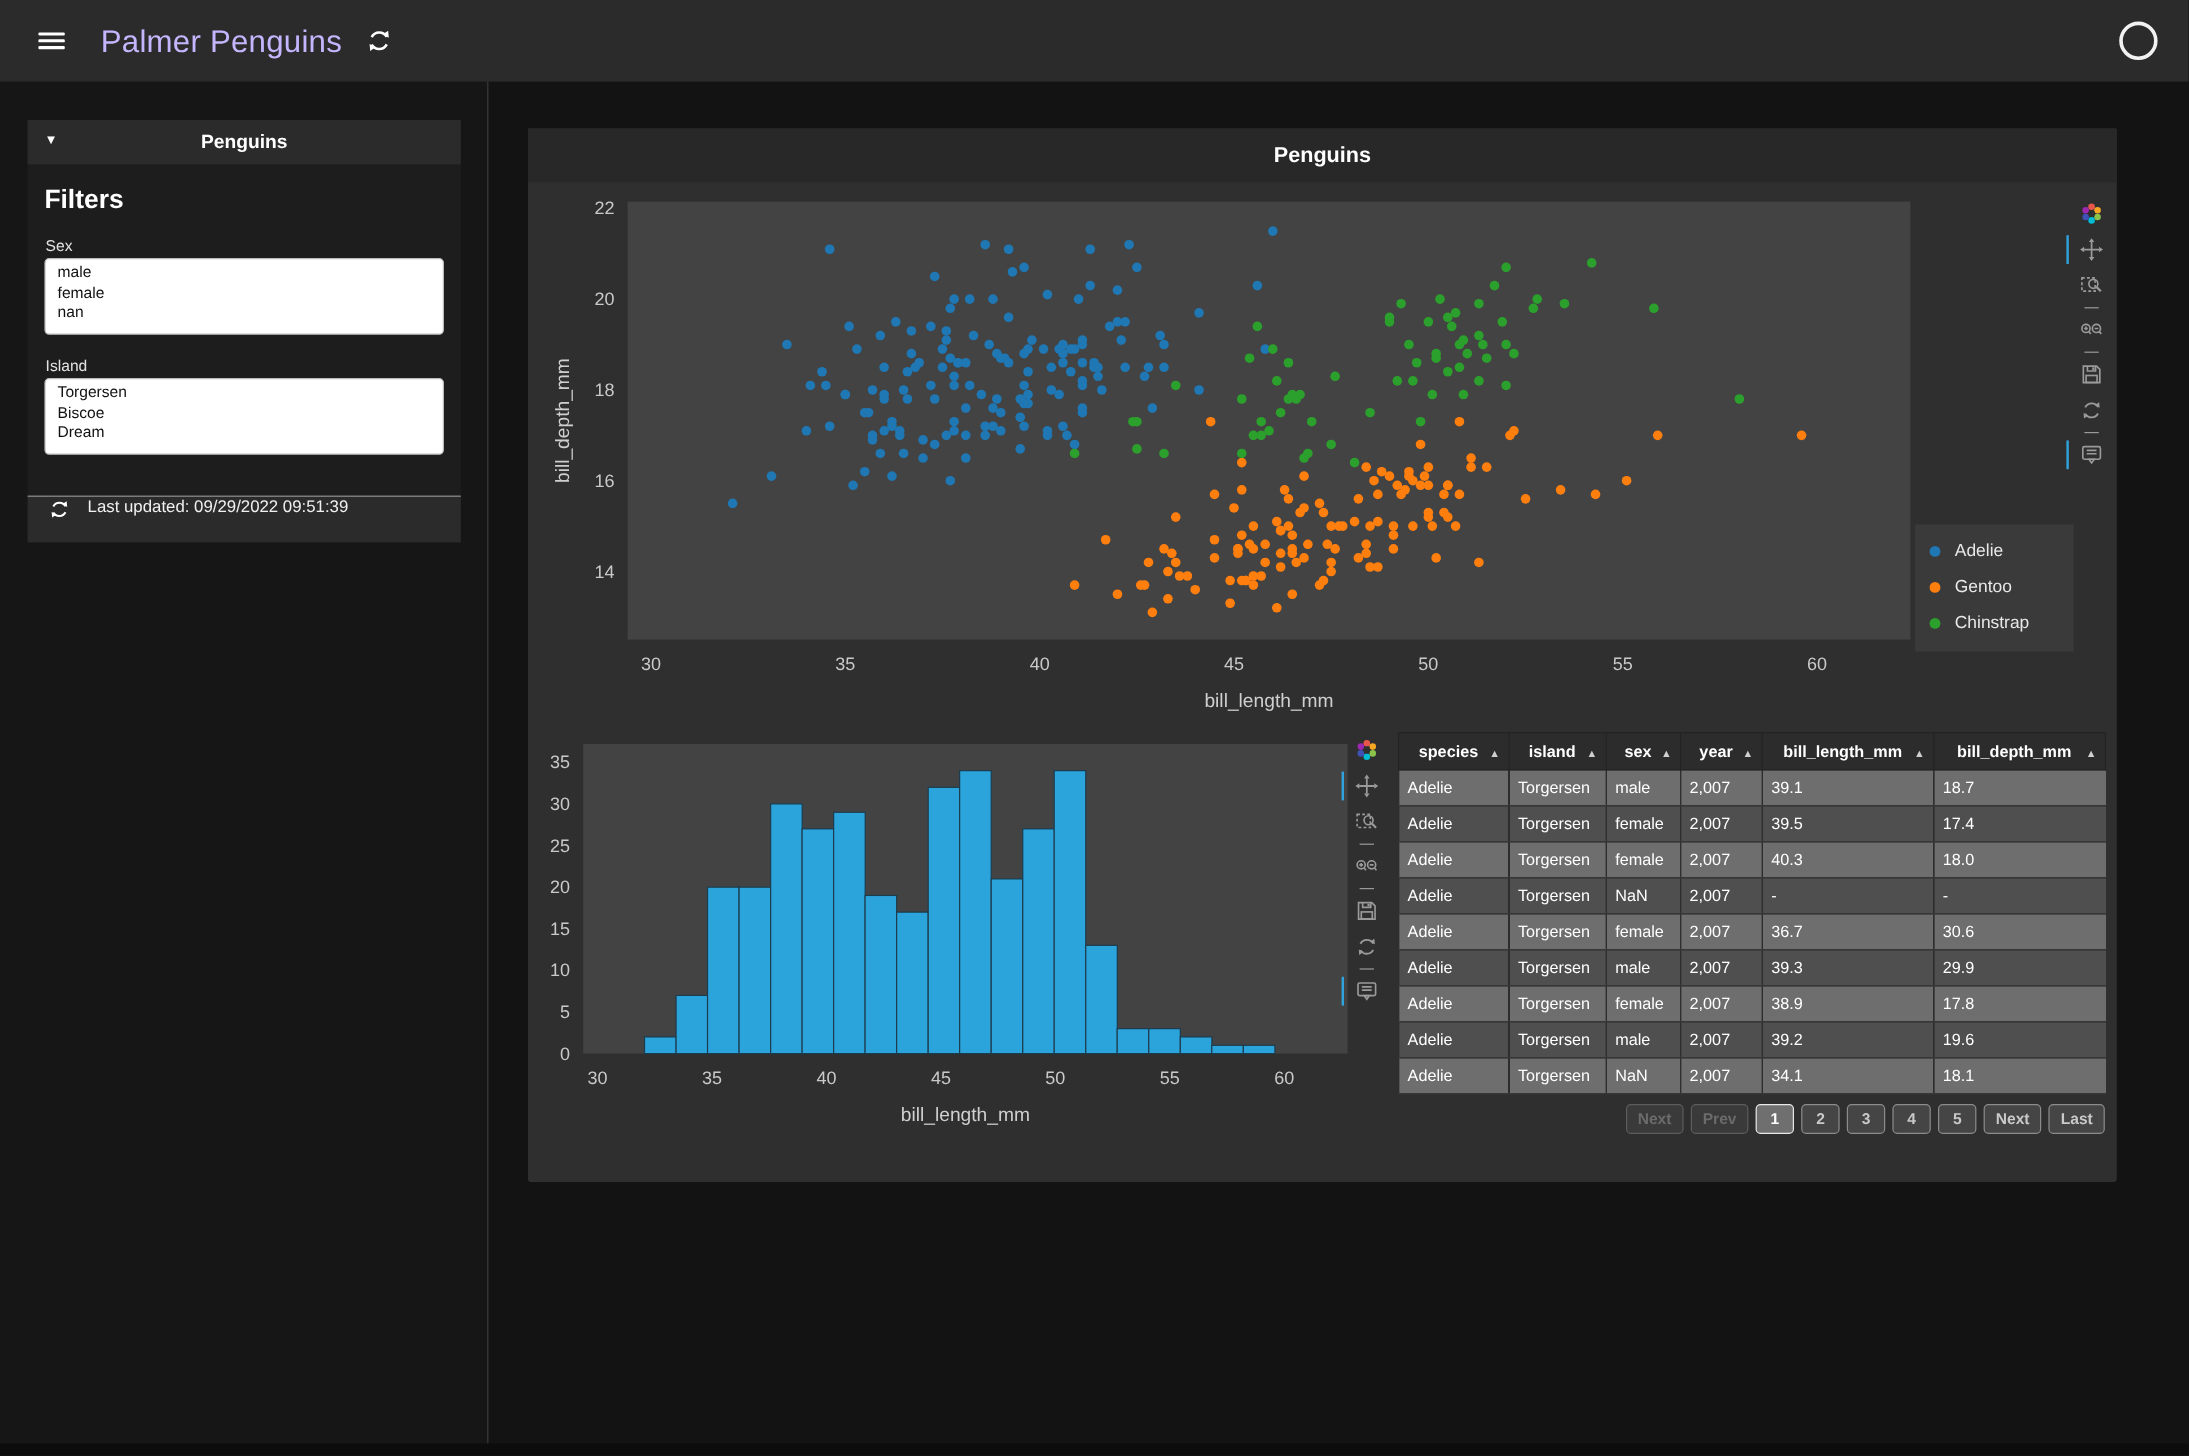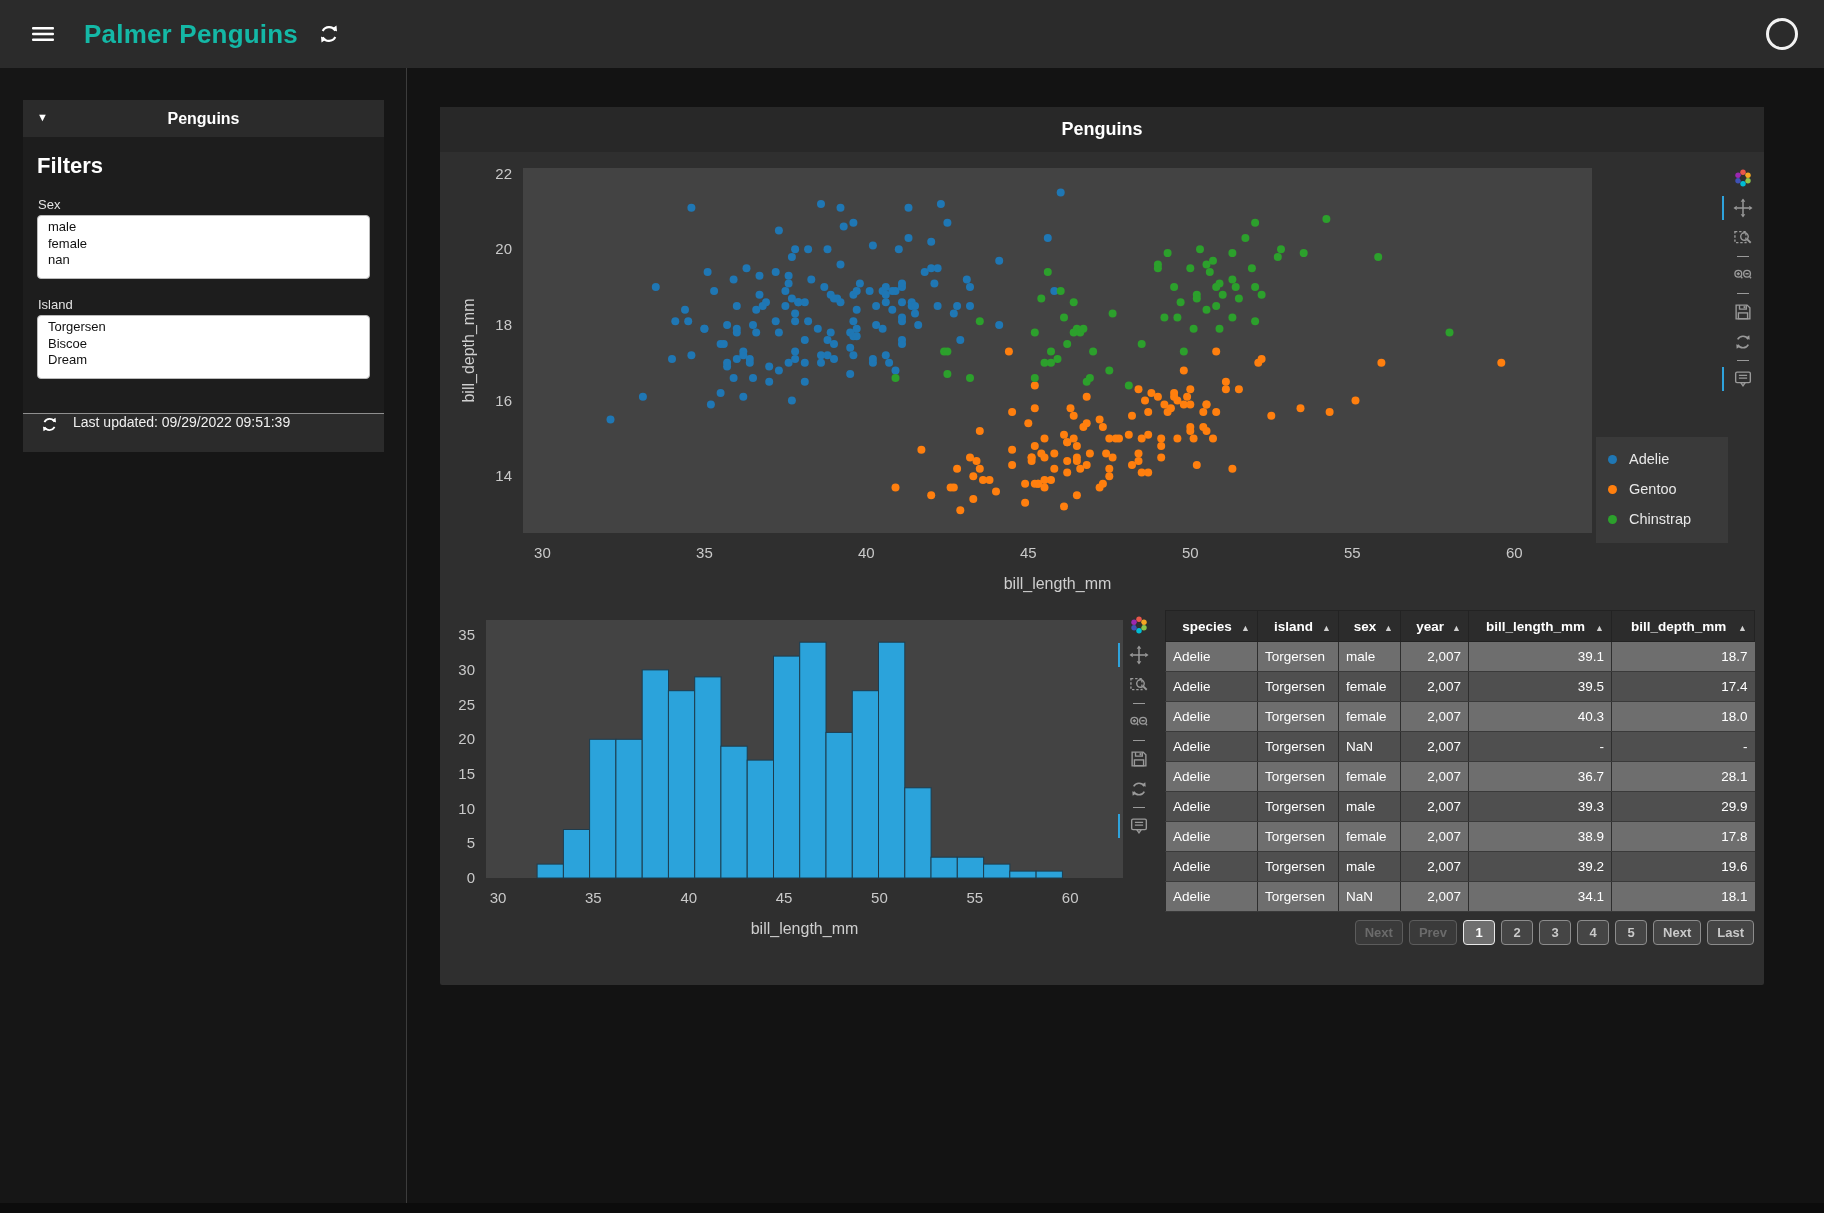--- a/index.html
+++ b/index.html
@@ -1,21 +1,21 @@
 <!DOCTYPE html>
 <html><head>
 <meta charset="utf-8">
 <style>
   html,body{margin:0;padding:0;background:#131313;font-family:"Liberation Sans",sans-serif;}
   .app{position:relative;width:1824px;height:1213px;overflow:hidden;background:#131313;}
 
   
   .navbar{position:absolute;left:0;top:0;width:100%;height:68px;background:#2b2b2b;display:flex;align-items:center;z-index:5;}
   .nav-burger{margin-left:30px;display:flex;align-items:center;cursor:pointer;}
-  .nav-title{margin-left:28px;font-size:26px;font-weight:700;color:#14b8a6;letter-spacing:.2px;}
+  .nav-title{margin-left:28px;font-size:26px;font-weight:400;color:#c4b5fd;letter-spacing:.2px;}
   .nav-refresh{margin-left:18px;display:flex;align-items:center;cursor:pointer;}
   .nav-user{margin-left:auto;margin-right:26px;width:26px;height:26px;border:3px solid #f2f2f2;border-radius:50%;}
 
   
   .sidebar{position:absolute;left:0;top:68px;width:406px;bottom:10px;background:#161616;}
   .vdivider{position:absolute;left:406px;top:68px;width:1px;bottom:10px;background:#3c3c3c;}
   .panel{position:absolute;left:23px;top:32px;width:361px;background:#1d1d1d;}
   .panel-header{height:37px;background:#2b2b2b;position:relative;display:flex;align-items:center;justify-content:center;}
   .panel-collapse{position:absolute;left:14px;top:11px;font-size:11px;color:#fff;cursor:pointer;}
   .panel-title{font-size:16px;font-weight:bold;color:#fff;}
@@ -46,21 +46,21 @@
   .mb-btn.active::before{content:"";position:absolute;left:-8px;top:1px;width:2px;height:24px;background:#2ea3dc;}
   .mb-sep{width:12px;height:1px;background:#9a9a9a;margin:3px 0;}
 
   .table-wrap{position:absolute;left:725px;top:503px;width:589px;}
   table{border-collapse:collapse;width:589px;table-layout:fixed;font-size:13.5px;color:#fff;}
   th{background:#2c2c2c;font-weight:bold;height:30px;padding:0 7px;border:1px solid #232323;text-align:center;cursor:pointer;white-space:nowrap;overflow:hidden;}
   th .sort{float:right;font-size:9px;color:#d0d0d0;margin-top:4px;}
   td{height:29px;padding:0 7px;border-left:1px solid #2e2e2e;border-bottom:1px solid #3a3a3a;white-space:nowrap;overflow:hidden;}
   tr.odd td{background:#6e6e6e;}
   tr.even td{background:#4f4f4f;}
-  td.num{text-align:right;}
+  td.num{text-align:left;}
   .pagination{margin-top:8px;text-align:right;}
   .pg{display:inline-block;min-width:12px;padding:4px 9px;margin-left:6px;border:1.5px solid #8c8c8c;border-radius:4px;background:#454545;color:#c9c9c9;font-weight:bold;font-size:13px;text-align:center;cursor:pointer;}
   .pg.disabled{border-color:#5c5c5c;color:#6b6b6b;background:#3a3a3a;}
   .pg.active{background:#6f6f6f;border-color:#e8e8e8;color:#fff;}
 
   .bottom-bar{position:absolute;left:0;bottom:0;width:100%;height:10px;background:#0c0c0c;}
 </style>
 </head>
 <body>
 
@@ -715,21 +715,21 @@
               <td class="num">2,007</td>
               <td class="num">-</td>
               <td class="num">-</td>
             </tr>
             <tr class="odd">
               <td>Adelie</td>
               <td>Torgersen</td>
               <td>female</td>
               <td class="num">2,007</td>
               <td class="num">36.7</td>
-              <td class="num">28.1</td>
+              <td class="num">30.6</td>
             </tr>
             <tr class="even">
               <td>Adelie</td>
               <td>Torgersen</td>
               <td>male</td>
               <td class="num">2,007</td>
               <td class="num">39.3</td>
               <td class="num">29.9</td>
             </tr>
             <tr class="odd">

